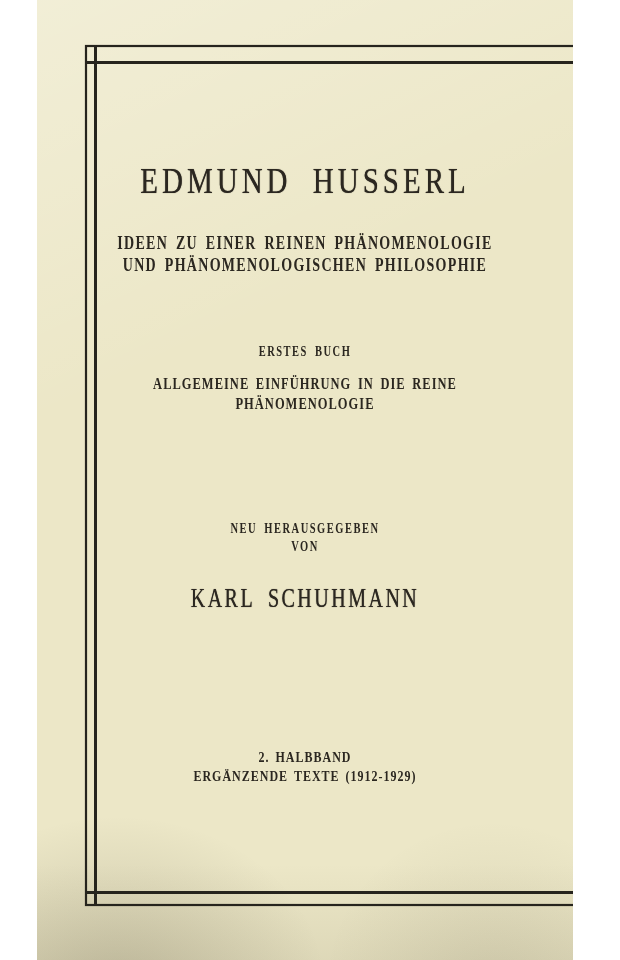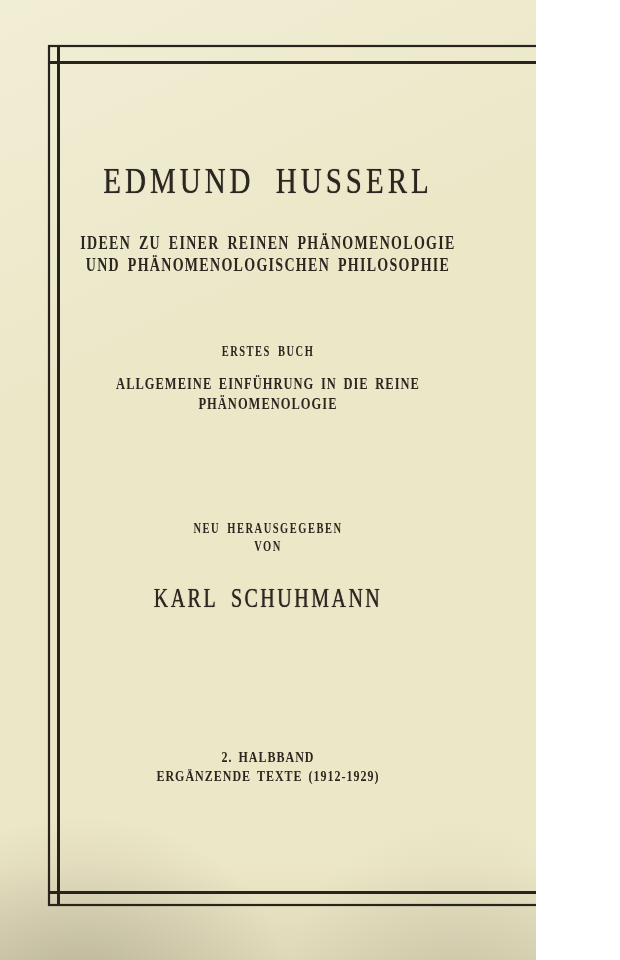--- a/index.html
+++ b/index.html
@@ -12,20 +12,21 @@
     width: 536px;
     height: 960px;
     overflow: hidden;
     font-family: "Liberation Serif", "DejaVu Serif", serif;
     background:
       radial-gradient(130% 60% at 15% 103%, rgba(55,48,30,0.20), rgba(55,48,30,0) 30%),
       radial-gradient(90% 50% at 85% 103%, rgba(55,48,30,0.10), rgba(55,48,30,0) 35%),
       linear-gradient(155deg, rgba(255,255,250,0.30) 0%, rgba(255,255,250,0) 35%),
       linear-gradient(0deg, rgba(95,85,55,0.10) 0%, rgba(95,85,55,0) 10%),
       var(--bg, #ece7c7);
+    margin-left: 37px;
   }
   .frame {
     position: absolute;
     left: 0; top: 0;
     width: 620px;
     height: 960px;
     filter: blur(0.35px);
   }
   .frame * { stroke: var(--frame, #26241d); }
   .tline {

